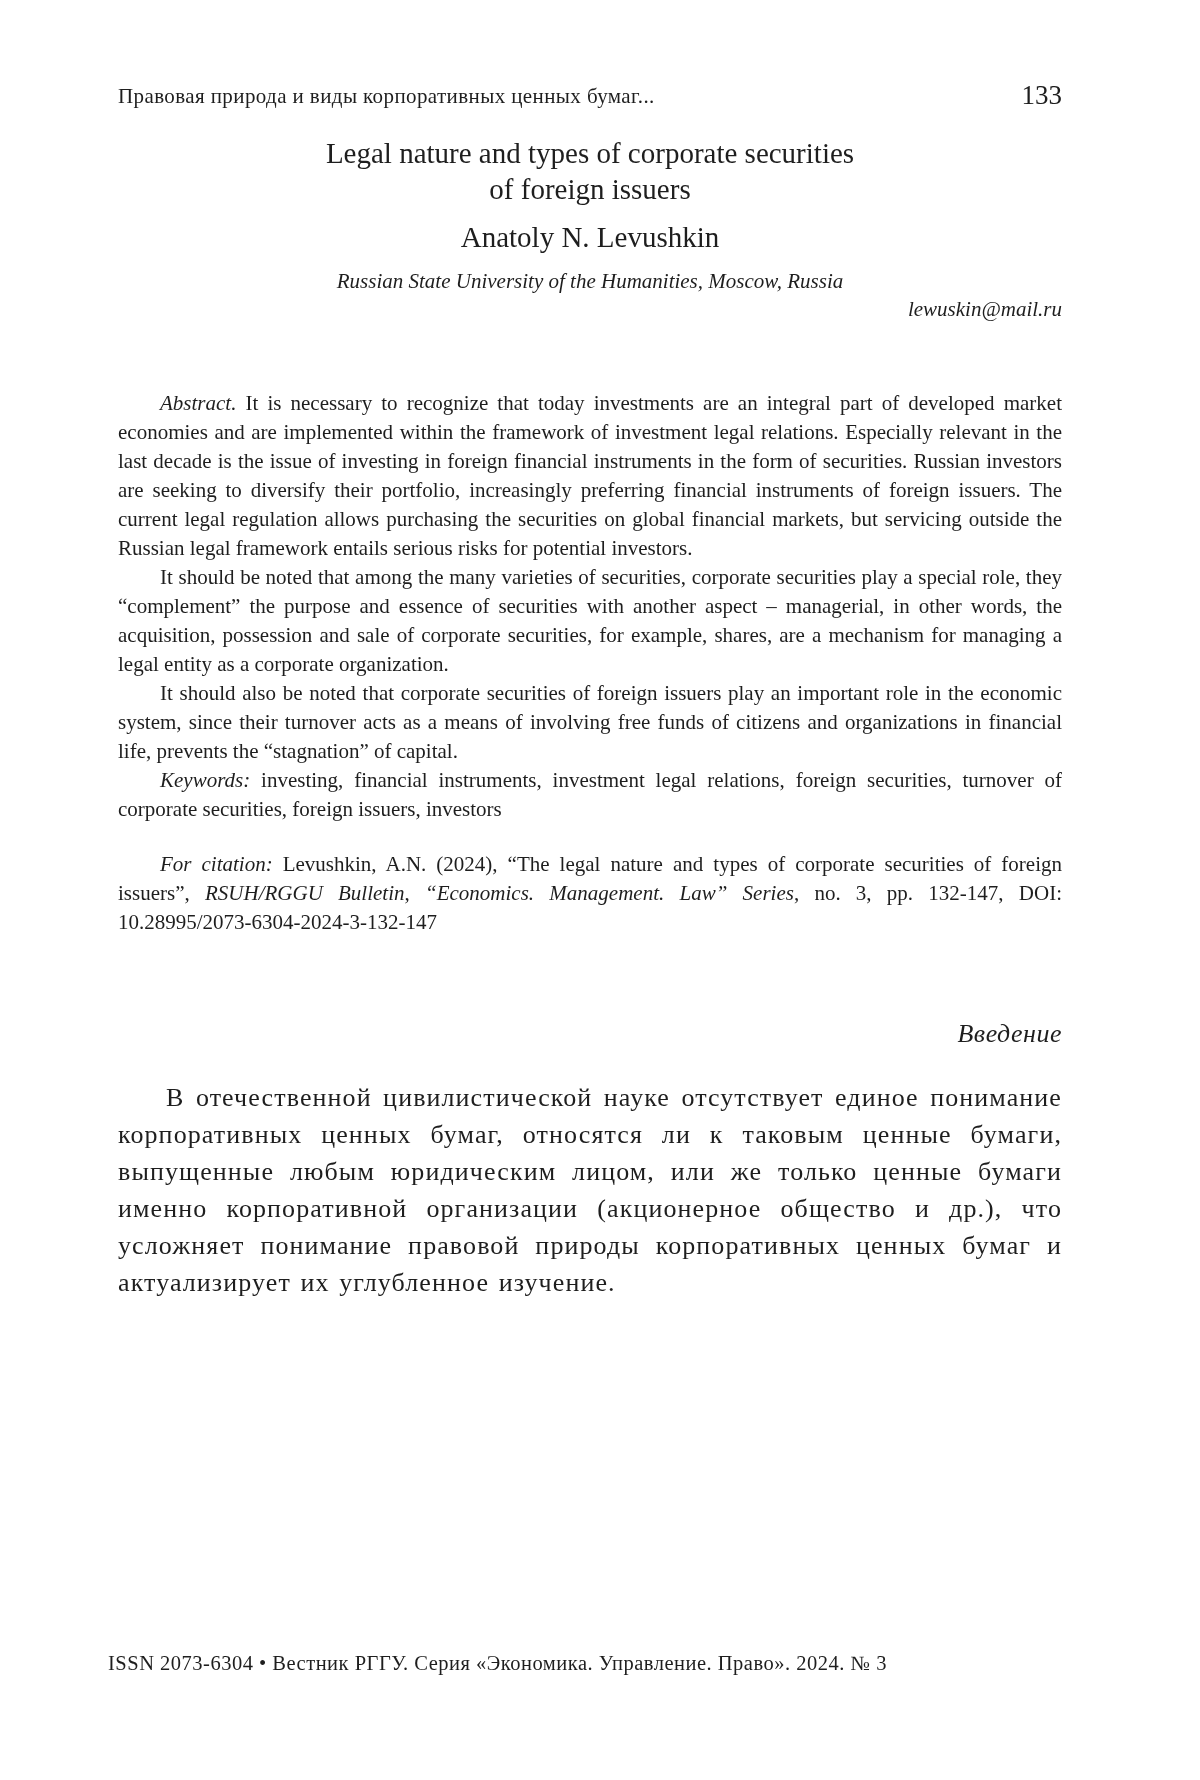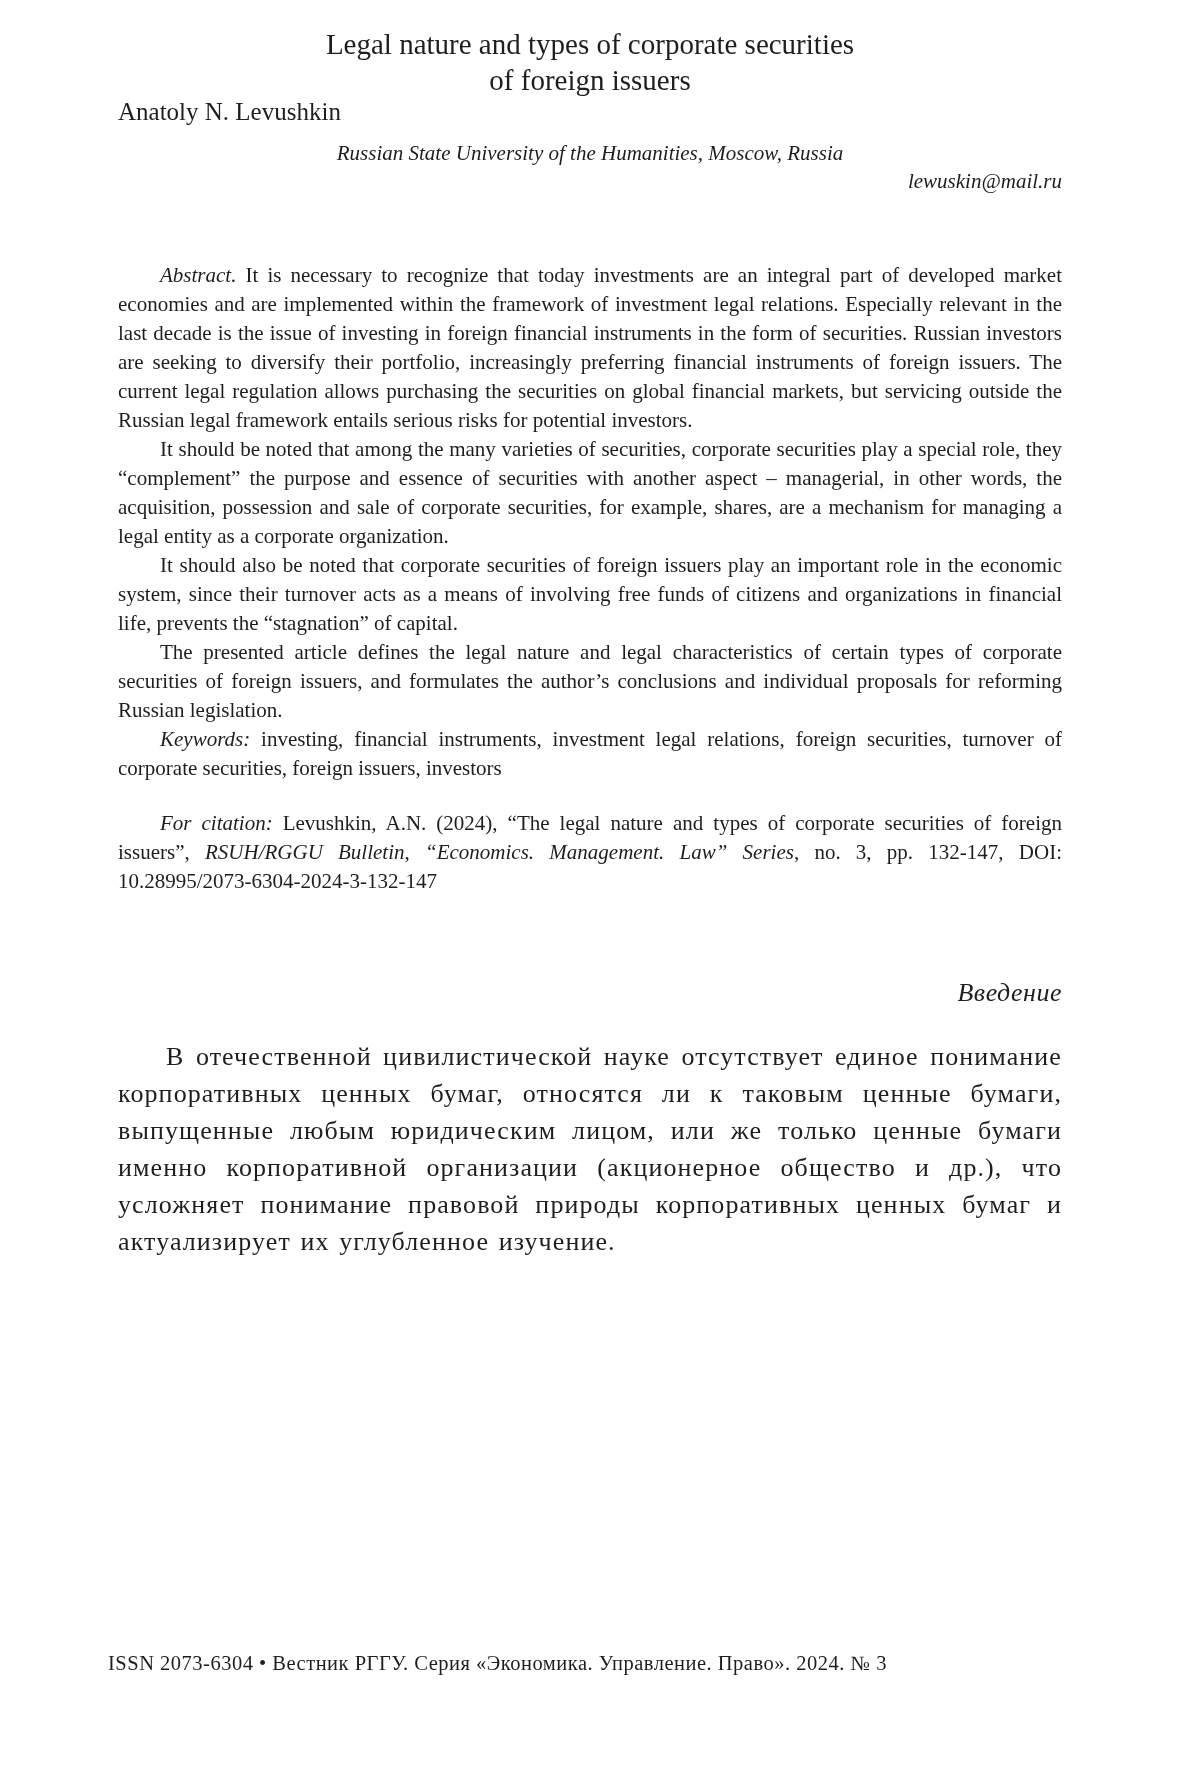--- a/index.html
+++ b/index.html
@@ -38,22 +38,23 @@
   }
   .title {
     margin: 26px 0 0 0;
     text-align: center;
     font-size: 29px;
     font-weight: normal;
     line-height: 36px;
   }
   .title span { display: block; }
   .author {
-    text-align: left;
-    font-size: 25px;
+    margin-top: 14px;
+    text-align: center;
+    font-size: 29px;
   }
   .affiliation {
     margin-top: 13px;
     text-align: center;
     font-style: italic;
     font-size: 21px;
     line-height: 28px;
     font-family: Liberation Serif, serif;
   }
   .email {
@@ -105,35 +106,38 @@
     white-space: nowrap;
   }
   .it { font-style: italic; }
 </style>
 </head>
 <body>
 
 <div class="page">
   <div class="content">
 
+    <div class="running-head">
+      <span class="rh-title">Правовая природа и виды корпоративных ценных бумаг...</span>
+      <span class="rh-page">133</span>
+    </div>
 
     <h1 class="title">
       <span>Legal nature and types of corporate securities</span>
       <span>of foreign issuers</span>
     </h1>
 
     <div class="author">Anatoly N. Levushkin</div>
     <div class="affiliation">Russian State University of the Humanities, Moscow, Russia</div>
     <div class="email">lewuskin@mail.ru</div>
 
     <div class="abstract">
       <p><span class="it">Abstract.</span> <span>It is necessary to recognize that today investments are an integral part of developed market economies and are implemented within the framework of investment legal relations. Especially relevant in the last decade is the issue of investing in foreign financial instruments in the form of securities. Russian investors are seeking to diversify their portfolio, increasingly preferring financial instruments of foreign issuers. The current legal regulation allows purchasing the securities on global financial markets, but servicing outside the Russian legal framework entails serious risks for potential investors.</span></p>
       <p>It should be noted that among the many varieties of securities, corporate securities play a special role, they “complement” the purpose and essence of securities with another aspect – managerial, in other words, the acquisition, possession and sale of corporate securities, for example, shares, are a mechanism for managing a legal entity as a corporate organization.</p>
       <p>It should also be noted that corporate securities of foreign issuers play an important role in the economic system, since their turnover acts as a means of involving free funds of citizens and organizations in financial life, prevents the “stagnation” of capital.</p>
-      <p>The presented article defines the legal nature and legal characteristics of certain types of corporate securities of foreign issuers, and formulates the author’s conclusions and individual proposals for reforming Russian legislation.</p>
       <p><span class="it">Keywords:</span> <span>investing, financial instruments, investment legal relations, foreign securities, turnover of corporate securities, foreign issuers, investors</span></p>
     </div>
 
     <p class="citation"><span class="it">For citation:</span> <span>Levushkin, A.N. (2024), “The legal nature and types of corporate securities of foreign issuers”, </span><span class="it">RSUH/RGGU Bulletin</span><span>, </span><span class="it">“Economics. Management. Law” Series</span><span>, no. 3, pp. 132-147, DOI: 10.28995/2073-6304-2024-3-132-147</span></p>
 
     <h2 class="intro-heading">Введение</h2>
 
     <div class="intro">
       <p>В отечественной цивилистической науке отсутствует единое понимание корпоративных ценных бумаг, относятся ли к таковым ценные бумаги, выпущенные любым юридическим лицом, или же только ценные бумаги именно корпоративной организации (акционерное общество и др.), что усложняет понимание правовой природы корпоративных ценных бумаг и актуализирует их углубленное изучение.</p>
     </div>

